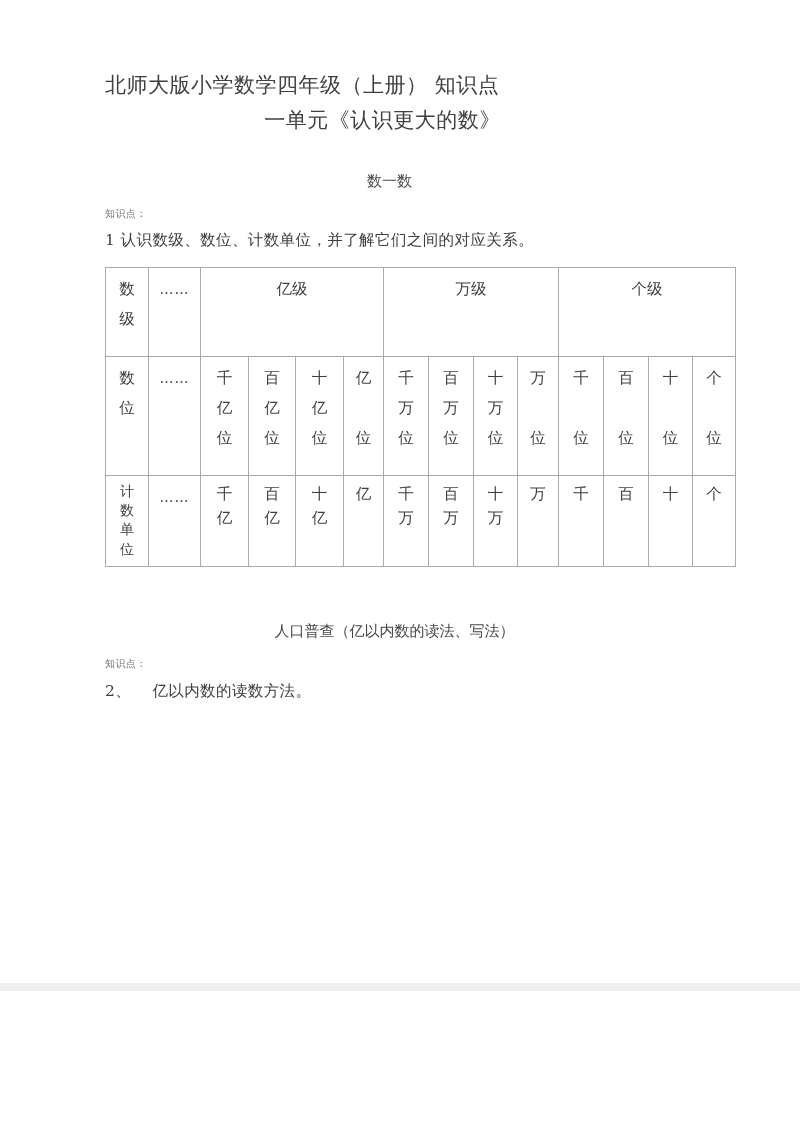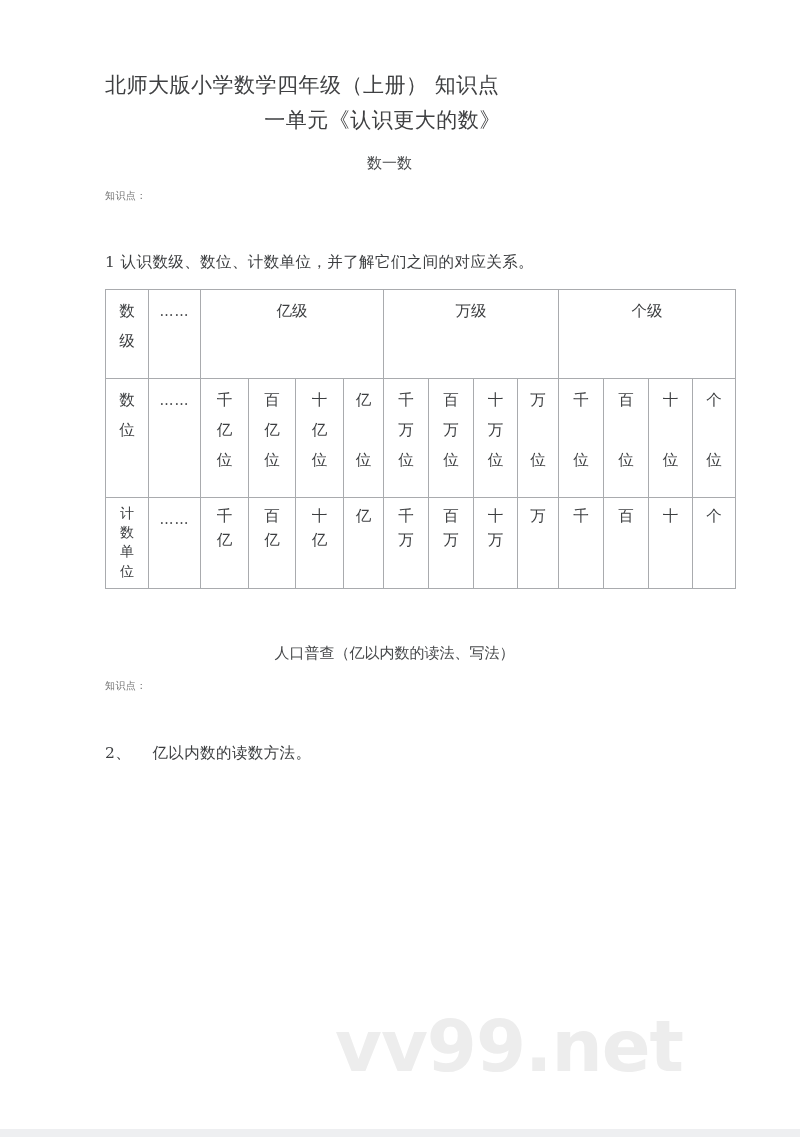--- a/index.html
+++ b/index.html
@@ -6,21 +6,21 @@
     margin: 0;
     padding: 0;
     background: #ffffff;
   }
   body {
     font-family: "DejaVu Serif", "Liberation Serif", serif;
   }
   .page {
     position: relative;
     width: 800px;
-    height: 1137px;
+    height: 991px;
     background: #ffffff;
     overflow: hidden;
     box-sizing: border-box;
   }
   .page-bottom-strip {
     position: absolute;
     left: 0;
     bottom: 0;
     width: 800px;
     height: 8px;
@@ -51,40 +51,39 @@
     letter-spacing: 0.5px;
     line-height: 1.6;
     margin-top: 2px;
     padding-right: 40px;
   }
   .section-heading {
     font-size: 15px;
     color: #46484a;
     text-align: center;
     line-height: 1.6;
-    margin-top: 14px;
+    margin-top: 32px;
     padding-right: 26px;
   }
   .section-heading-2 {
     font-size: 15px;
     color: #46484a;
     text-align: center;
     line-height: 1.6;
     padding-right: 16px;
   }
 
   
   .para {
     font-size: 15.5px;
     color: #3c3e40;
     line-height: 2.15;
     letter-spacing: 0.4px;
     text-align: justify;
     white-space: pre-wrap;
-    margin-top: 40px;
   }
   .para-tight { line-height: 2.05; }
   .label-line {
     font-size: 10px;
     color: #737373;
     line-height: 2.2;
     letter-spacing: 0.4px;
   }
   .spacer-lg { height: 46px; }
   .spacer-sm { height: 10px; }

